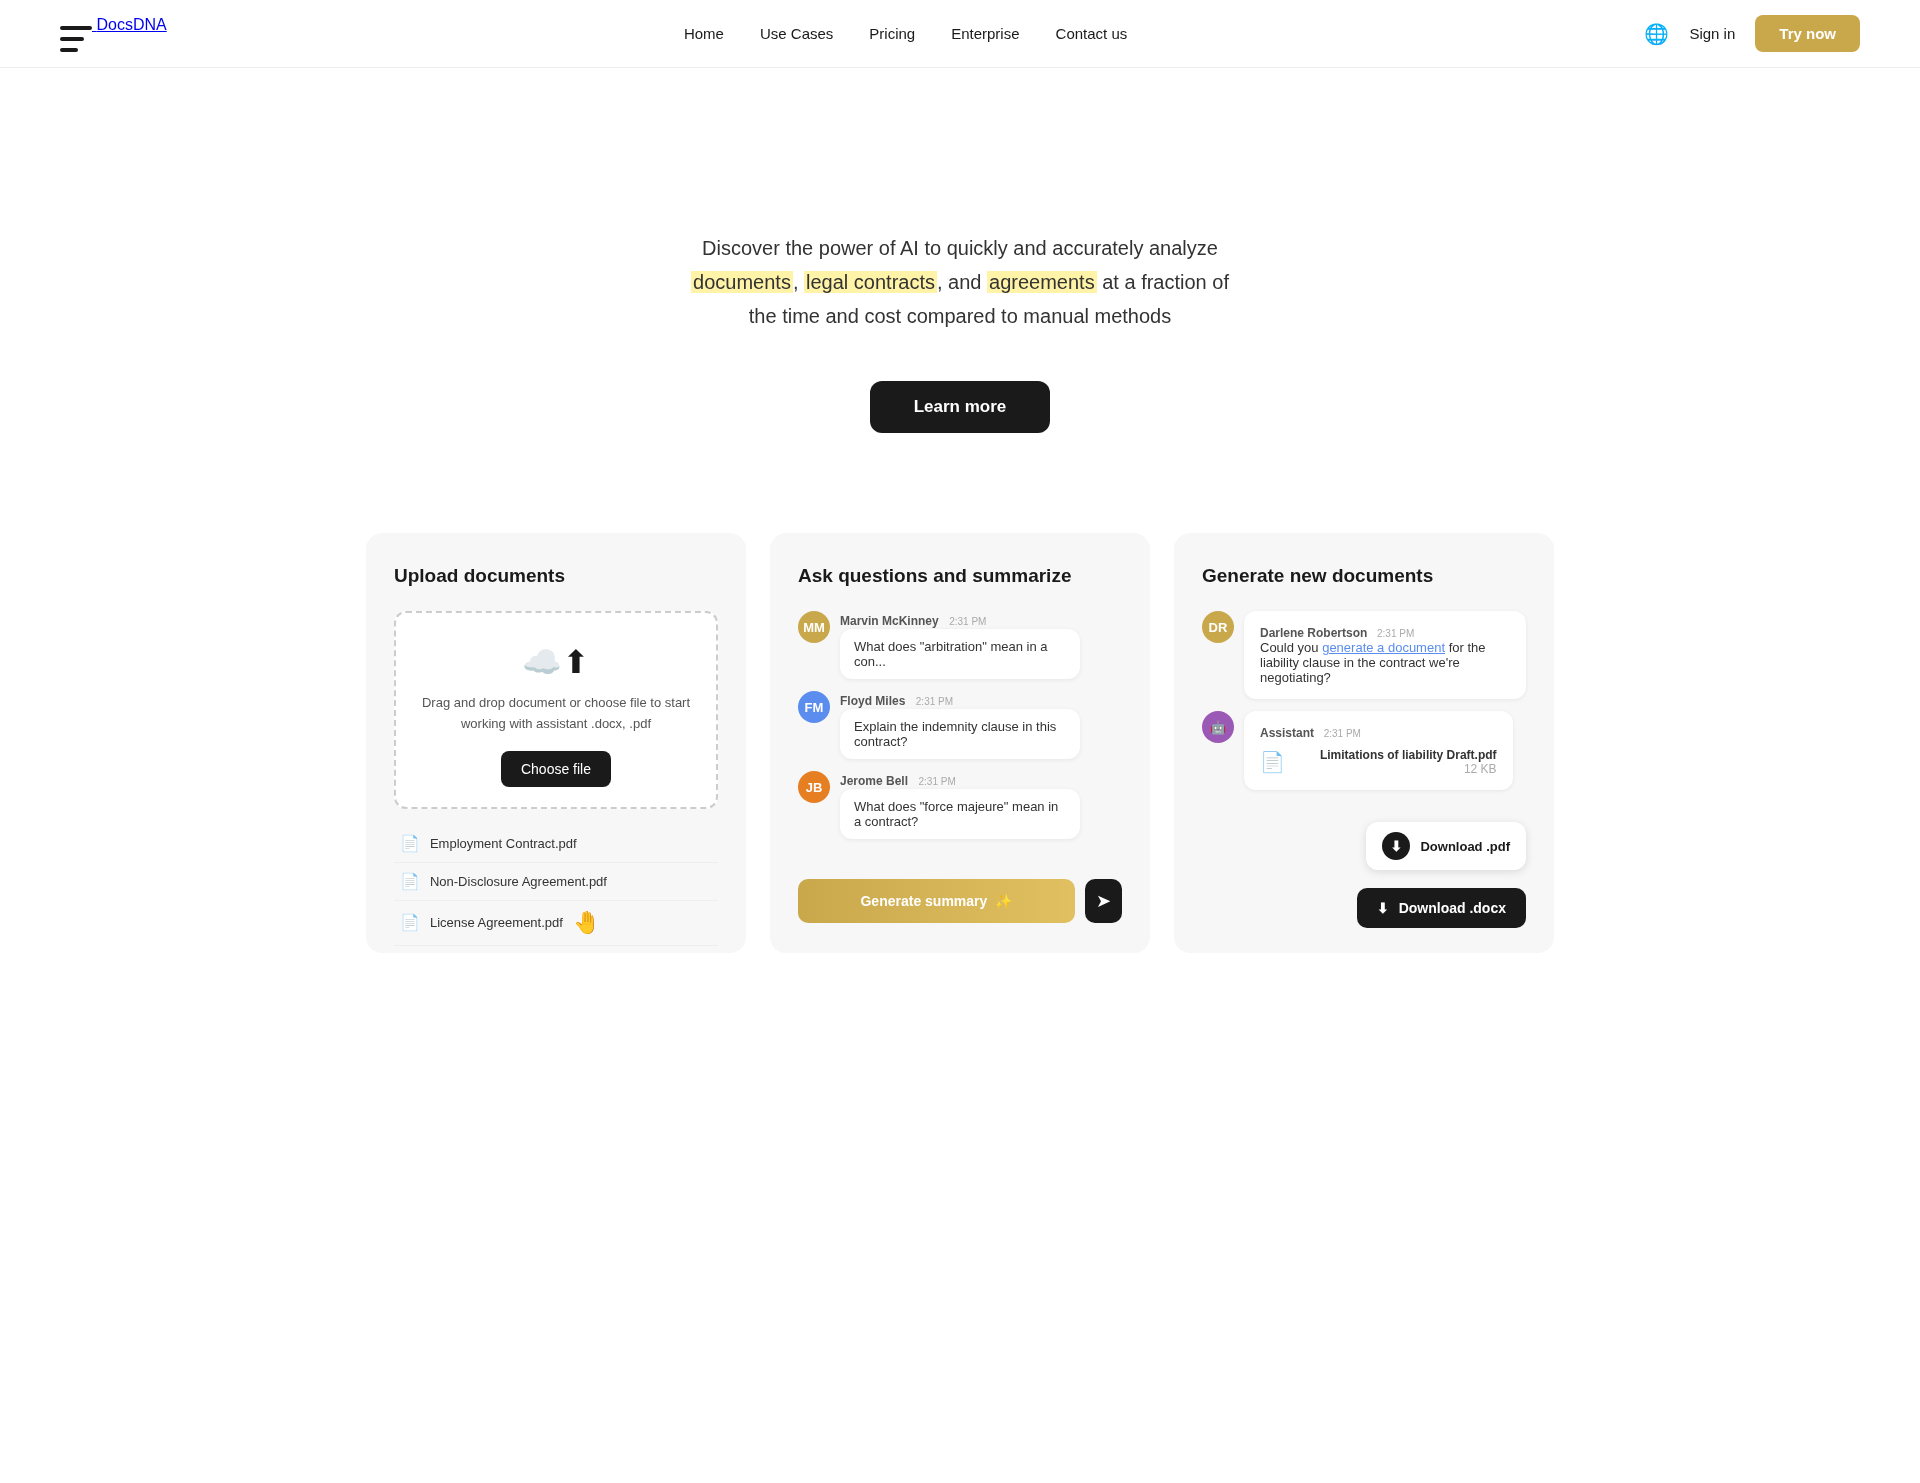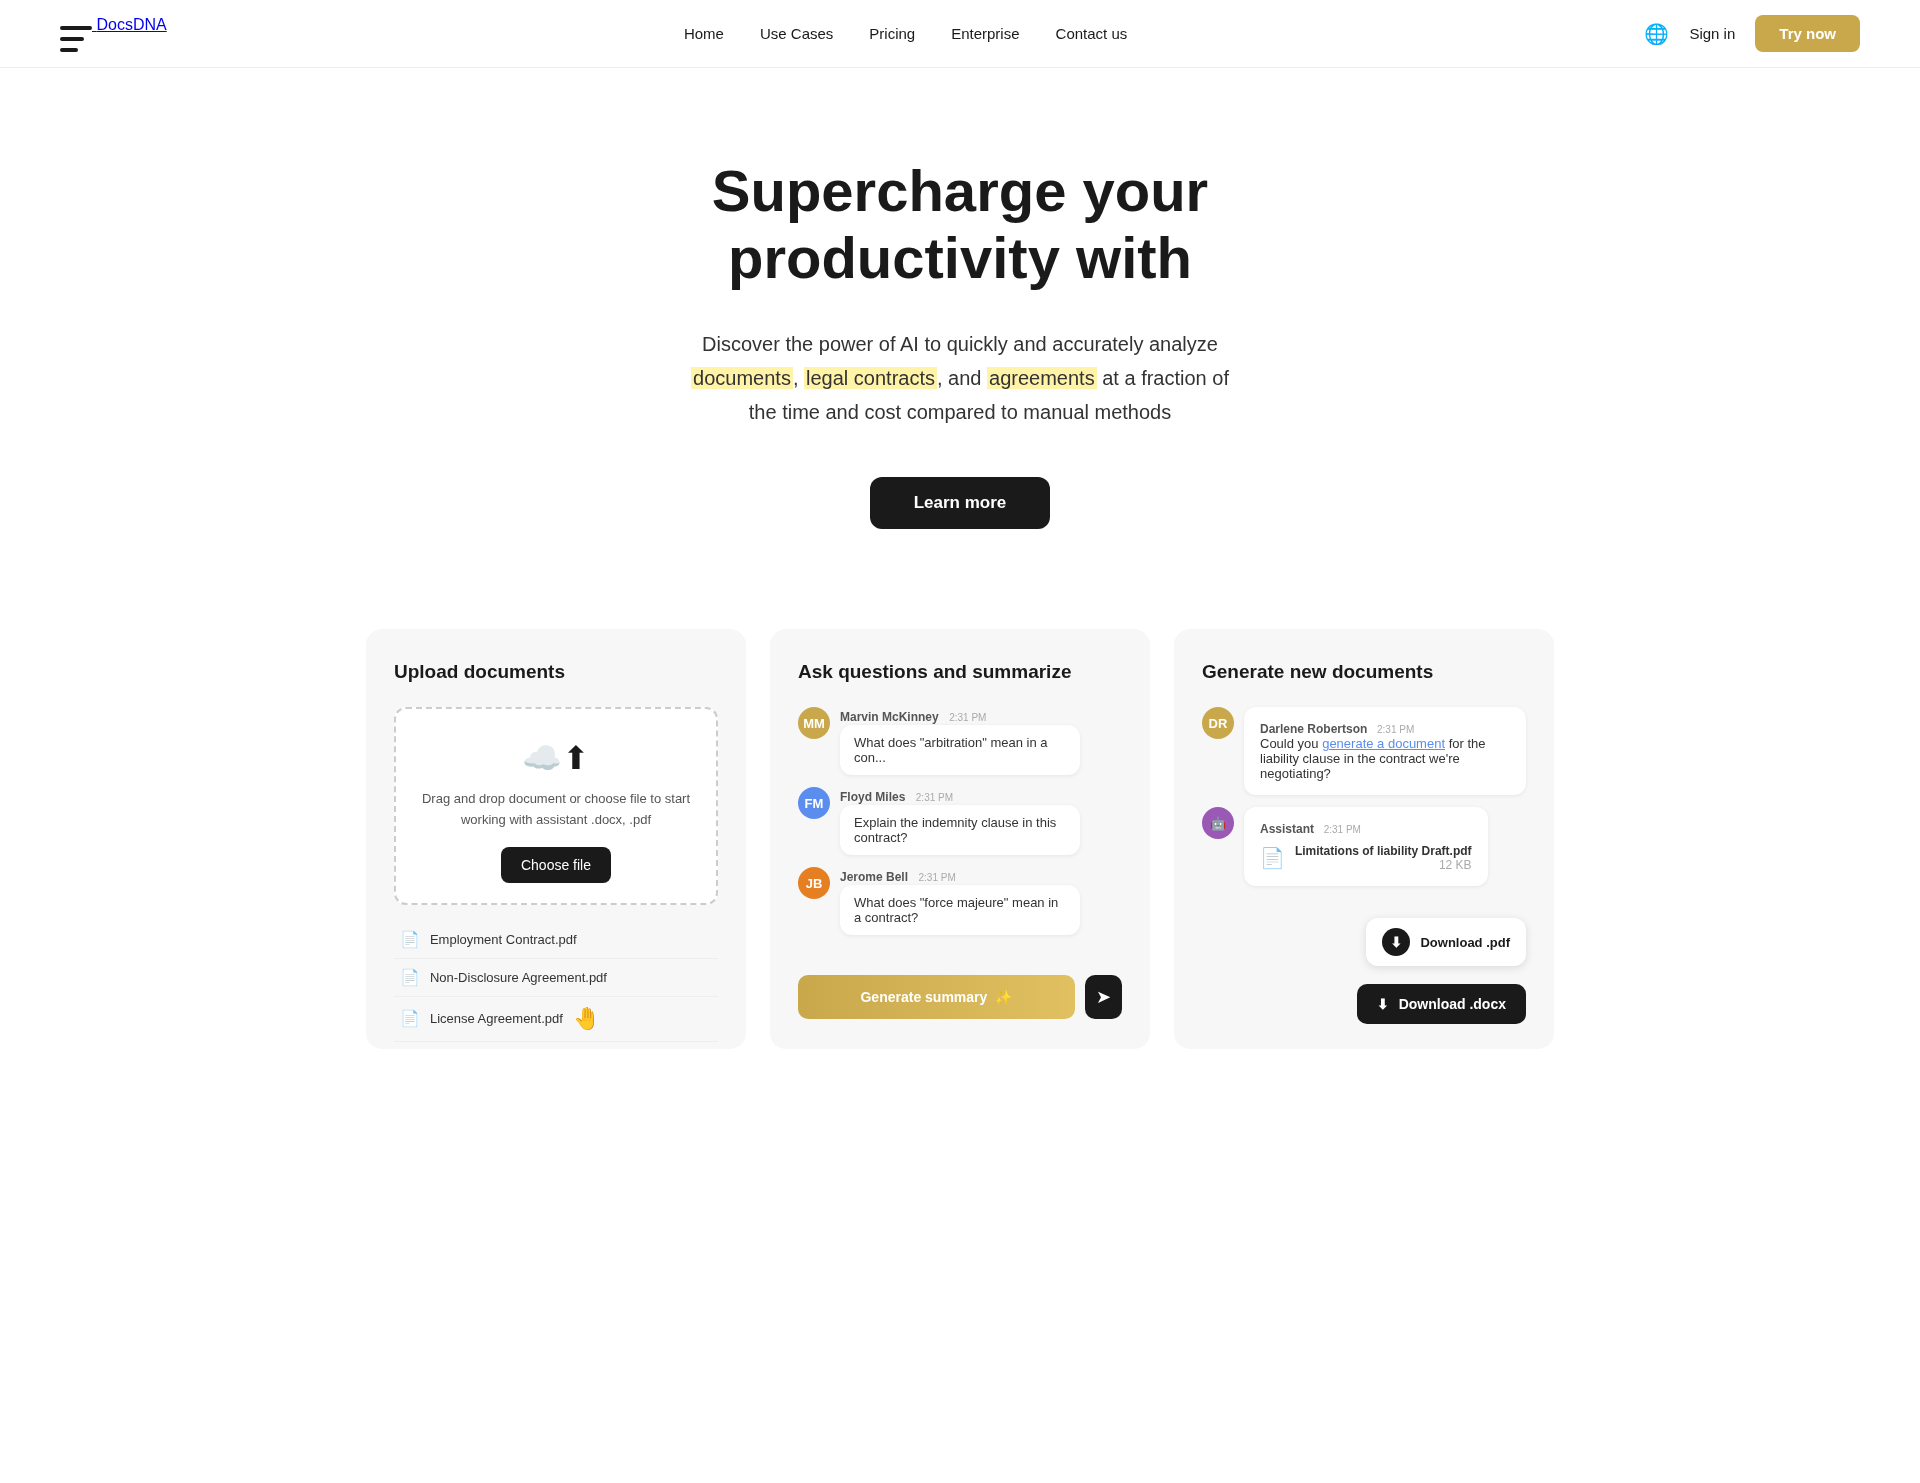--- a/index.html
+++ b/index.html
@@ -99,21 +99,21 @@
     .gen-bubble {
       background: #fff; border-radius: 12px; padding: 14px 16px;
       font-size: 13px; color: #333; box-shadow: 0 1px 4px rgba(0,0,0,0.07);
     }
     .gen-user { display: flex; align-items: flex-start; gap: 10px; }
     .gen-link { color: #5b8def; text-decoration: underline; }
     .gen-assistant { display: flex; align-items: flex-start; gap: 10px; }
     .av-assistant { background: #9b59b6; }
     .doc-attachment { display: flex; align-items: center; gap: 10px; margin-top: 8px; }
     .doc-icon { font-size: 20px; color: #e74c3c; }
-    .doc-info { font-size: 12px; }
+    .doc-info { font-size: 12px; margin-left: 25px; }
     .doc-name { font-weight: 600; }
     .doc-size { color: #aaa; text-align: right; }
     .download-pdf-floating {
       background: #fff; border-radius: 12px; padding: 10px 16px;
       font-size: 13px; font-weight: 600; display: flex; align-items: center; gap: 10px;
       box-shadow: 0 2px 8px rgba(0,0,0,0.12); position: relative; margin-top: 8px; align-self: flex-end;
     }
     .dl-circle { width: 28px; height: 28px; background: #1a1a1a; border-radius: 50%; display: flex; align-items: center; justify-content: center; color: #fff; font-size: 14px; }
     .download-docx-btn {
       background: #1a1a1a; color: #fff; border: none; border-radius: 10px;
@@ -148,21 +148,21 @@
   <div class="nav-right">
     <button class="globe-btn">🌐</button>
     <button class="signin-btn">Sign in</button>
     <button class="trynow-btn">Try now</button>
   </div>
 </nav>
 
 <section>
   <div class="hero">
     <h1>
-      <span class="hero-title-line1">Supercharge your productivity with</span><br>
+      <br>
     </h1>
     <p class="hero-subtitle">
       Discover the power of AI to quickly and accurately analyze<br>
       <span class="highlight-yellow">documents</span>,
       <span class="highlight-yellow">legal contracts</span>, and
       <span class="highlight-yellow">agreements</span>
       at a fraction of<br>the time and cost compared to manual methods
     </p>
     <button class="learn-more-btn">Learn more</button>
   </div>

